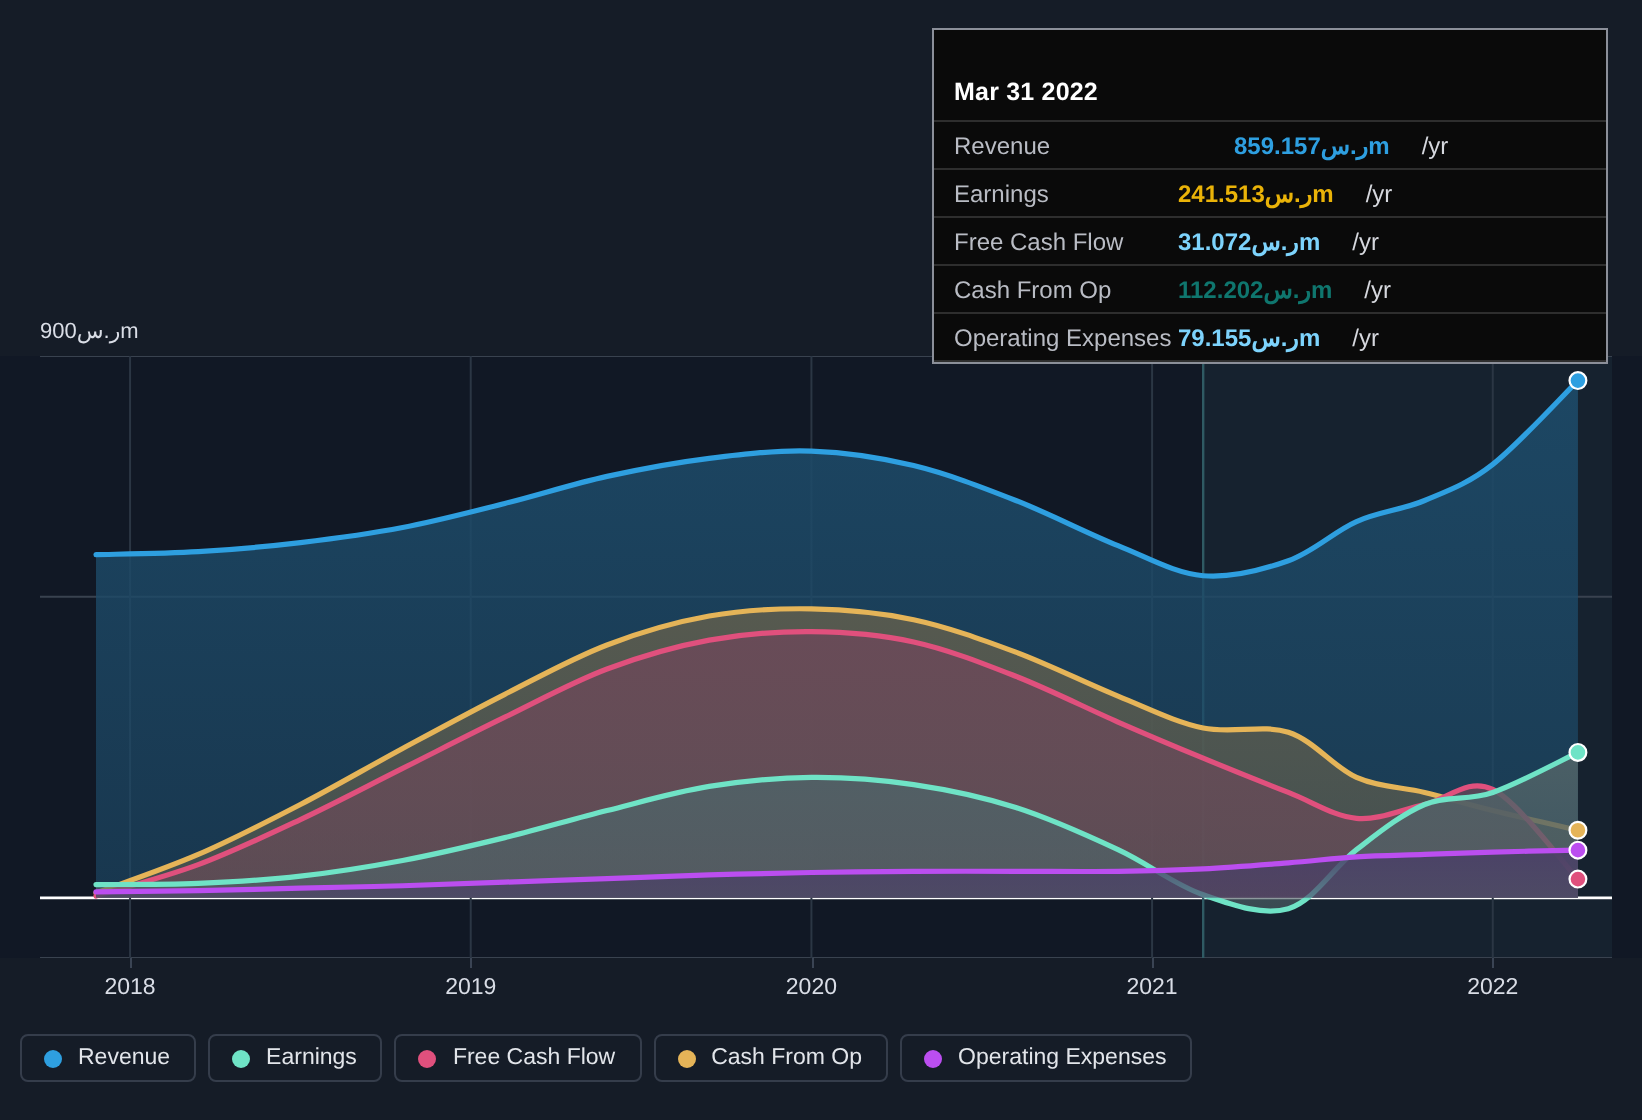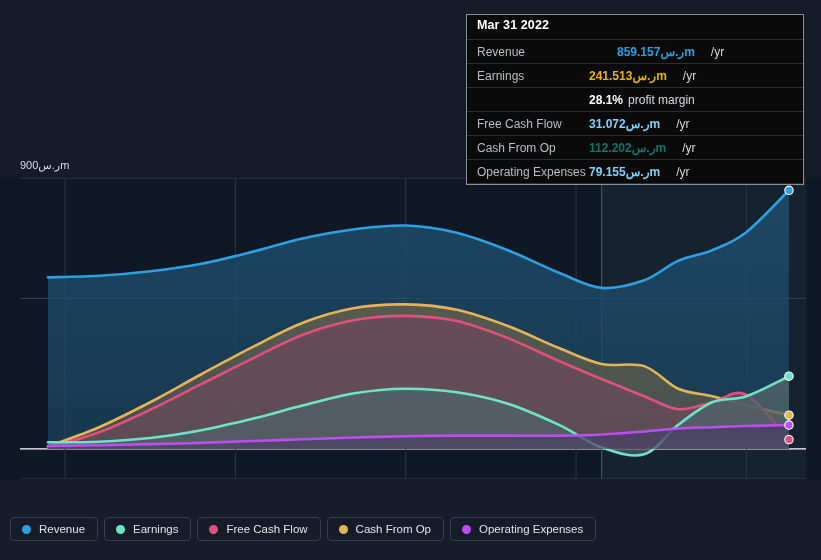--- a/index.html
+++ b/index.html
@@ -76,21 +76,21 @@
     width: 338px;
     background: #0a0a0a;
     border: 1px solid #8b8f99;
     box-sizing: border-box;
     padding: 0;
   }
   .tt-title {
     font-size: 12.5px;
     font-weight: bold;
     color: #ffffff;
-    padding: 3px 10px 7px 10px;
+    padding: 24px 10px 7px 10px;
     letter-spacing: 0.1px;
   }
   .tt-row {
     display: flex;
     align-items: center;
     border-top: 1px solid #2e2e2e;
     padding: 3px 10px 3px 10px;
     min-height: 17px;
     font-size: 12px;
   }
@@ -203,40 +203,48 @@
         <path d="M48.00,267.89C56.52,267.79 82.07,267.59 99.10,267.29C116.13,266.99 133.17,266.49 150.20,266.08C167.24,265.68 184.27,265.38 201.30,264.88C218.34,264.38 235.37,263.68 252.40,263.07C269.44,262.47 286.47,261.87 303.51,261.27C320.54,260.67 337.57,259.96 354.61,259.46C371.64,258.96 388.67,258.56 405.71,258.26C422.74,257.96 439.78,257.76 456.81,257.66C473.84,257.56 490.88,257.66 507.91,257.66C524.94,257.66 543.40,257.86 559.01,257.66C574.63,257.46 587.40,257.15 601.60,256.45C615.79,255.75 631.40,254.45 644.18,253.44C656.96,252.44 666.89,251.13 678.25,250.43C689.60,249.73 700.96,249.63 712.31,249.23C723.67,248.83 733.61,248.38 746.38,248.02C759.16,247.67 781.87,247.23 788.97,247.07L788.97,270.90L48.00,270.90Z" fill="url(#g4)" stroke="none"></path>
         <path d="M48.00,267.89C56.52,267.79 82.07,267.59 99.10,267.29C116.13,266.99 133.17,266.49 150.20,266.08C167.24,265.68 184.27,265.38 201.30,264.88C218.34,264.38 235.37,263.68 252.40,263.07C269.44,262.47 286.47,261.87 303.51,261.27C320.54,260.67 337.57,259.96 354.61,259.46C371.64,258.96 388.67,258.56 405.71,258.26C422.74,257.96 439.78,257.76 456.81,257.66C473.84,257.56 490.88,257.66 507.91,257.66C524.94,257.66 543.40,257.86 559.01,257.66C574.63,257.46 587.40,257.15 601.60,256.45C615.79,255.75 631.40,254.45 644.18,253.44C656.96,252.44 666.89,251.13 678.25,250.43C689.60,249.73 700.96,249.63 712.31,249.23C723.67,248.83 733.61,248.38 746.38,248.02C759.16,247.67 781.87,247.23 788.97,247.07" fill="none" stroke="#bb4ef0" stroke-width="2.6" stroke-linecap="round" stroke-linejoin="round"></path>
         <circle cx="788.9662921348462" cy="12.293743000000006" r="4.2" fill="#2e9fe0" stroke="#ffffff" stroke-width="1.1"></circle>
         <circle cx="788.9662921348462" cy="198.204587" r="4.2" fill="#6fe3c6" stroke="#ffffff" stroke-width="1.1"></circle>
         <circle cx="788.9662921348462" cy="261.547328" r="4.2" fill="#e0507d" stroke="#ffffff" stroke-width="1.1"></circle>
         <circle cx="788.9662921348462" cy="237.127198" r="4.2" fill="#e5b458" stroke="#ffffff" stroke-width="1.1"></circle>
         <circle cx="788.9662921348462" cy="247.074345" r="4.2" fill="#bb4ef0" stroke="#ffffff" stroke-width="1.1"></circle>
       </svg>
   </div>
 
+  <div class="x-axis" id="x-axis">
+      <div class=""></div>
+      <div class="x-tick" style="left: 65.0337px;"></div>
+      <div class="x-text" style="left: 65.0337px;">2018</div>
+      <div class="x-tick" style="left: 235.371px;"></div>
+      <div class="x-text" style="left: 235.371px;">2019</div>
+      <div class="x-tick" style="left: 405.708px;"></div>
+      <div class="x-text" style="left: 405.708px;">2020</div>
+      <div class="x-tick" style="left: 576.045px;"></div>
+      <div class="x-text" style="left: 576.045px;">2021</div>
+      <div class="x-tick" style="left: 746.382px;"></div>
+      <div class="x-text" style="left: 746.382px;">2022</div>
+    </div>
 
   <div class="tooltip">
     <div class="tt-title">Mar 31 2022</div>
     <div id="tt-rows">
         <div class="tt-row">
           <div class="tt-label">Revenue</div>
           <span class="tt-value" style="color: rgb(46, 159, 224); margin-left: 28px;">859.157ر.سm</span>
           <span class="tt-unit">/yr</span>
         </div>
         <div class="tt-row">
           <div class="tt-label">Earnings</div>
           <span class="tt-value" style="color: #eab308;">241.513ر.سm</span>
           <span class="tt-unit">/yr</span>
         </div>
         <div class="tt-row">
-          <div class="tt-label"></div>
-          <span class="tt-value" style="color: rgb(255, 255, 255);">28.1%</span>
-          <span class="tt-sub">profit margin</span>
-        </div>
-        <div class="tt-row">
           <div class="tt-label">Free Cash Flow</div>
           <span class="tt-value" style="color: #7dd3fc;">31.072ر.سm</span>
           <span class="tt-unit">/yr</span>
         </div>
         <div class="tt-row">
           <div class="tt-label">Cash From Op</div>
           <span class="tt-value" style="color: #0f766e;">112.202ر.سm</span>
           <span class="tt-unit">/yr</span>
         </div>
         <div class="tt-row">

